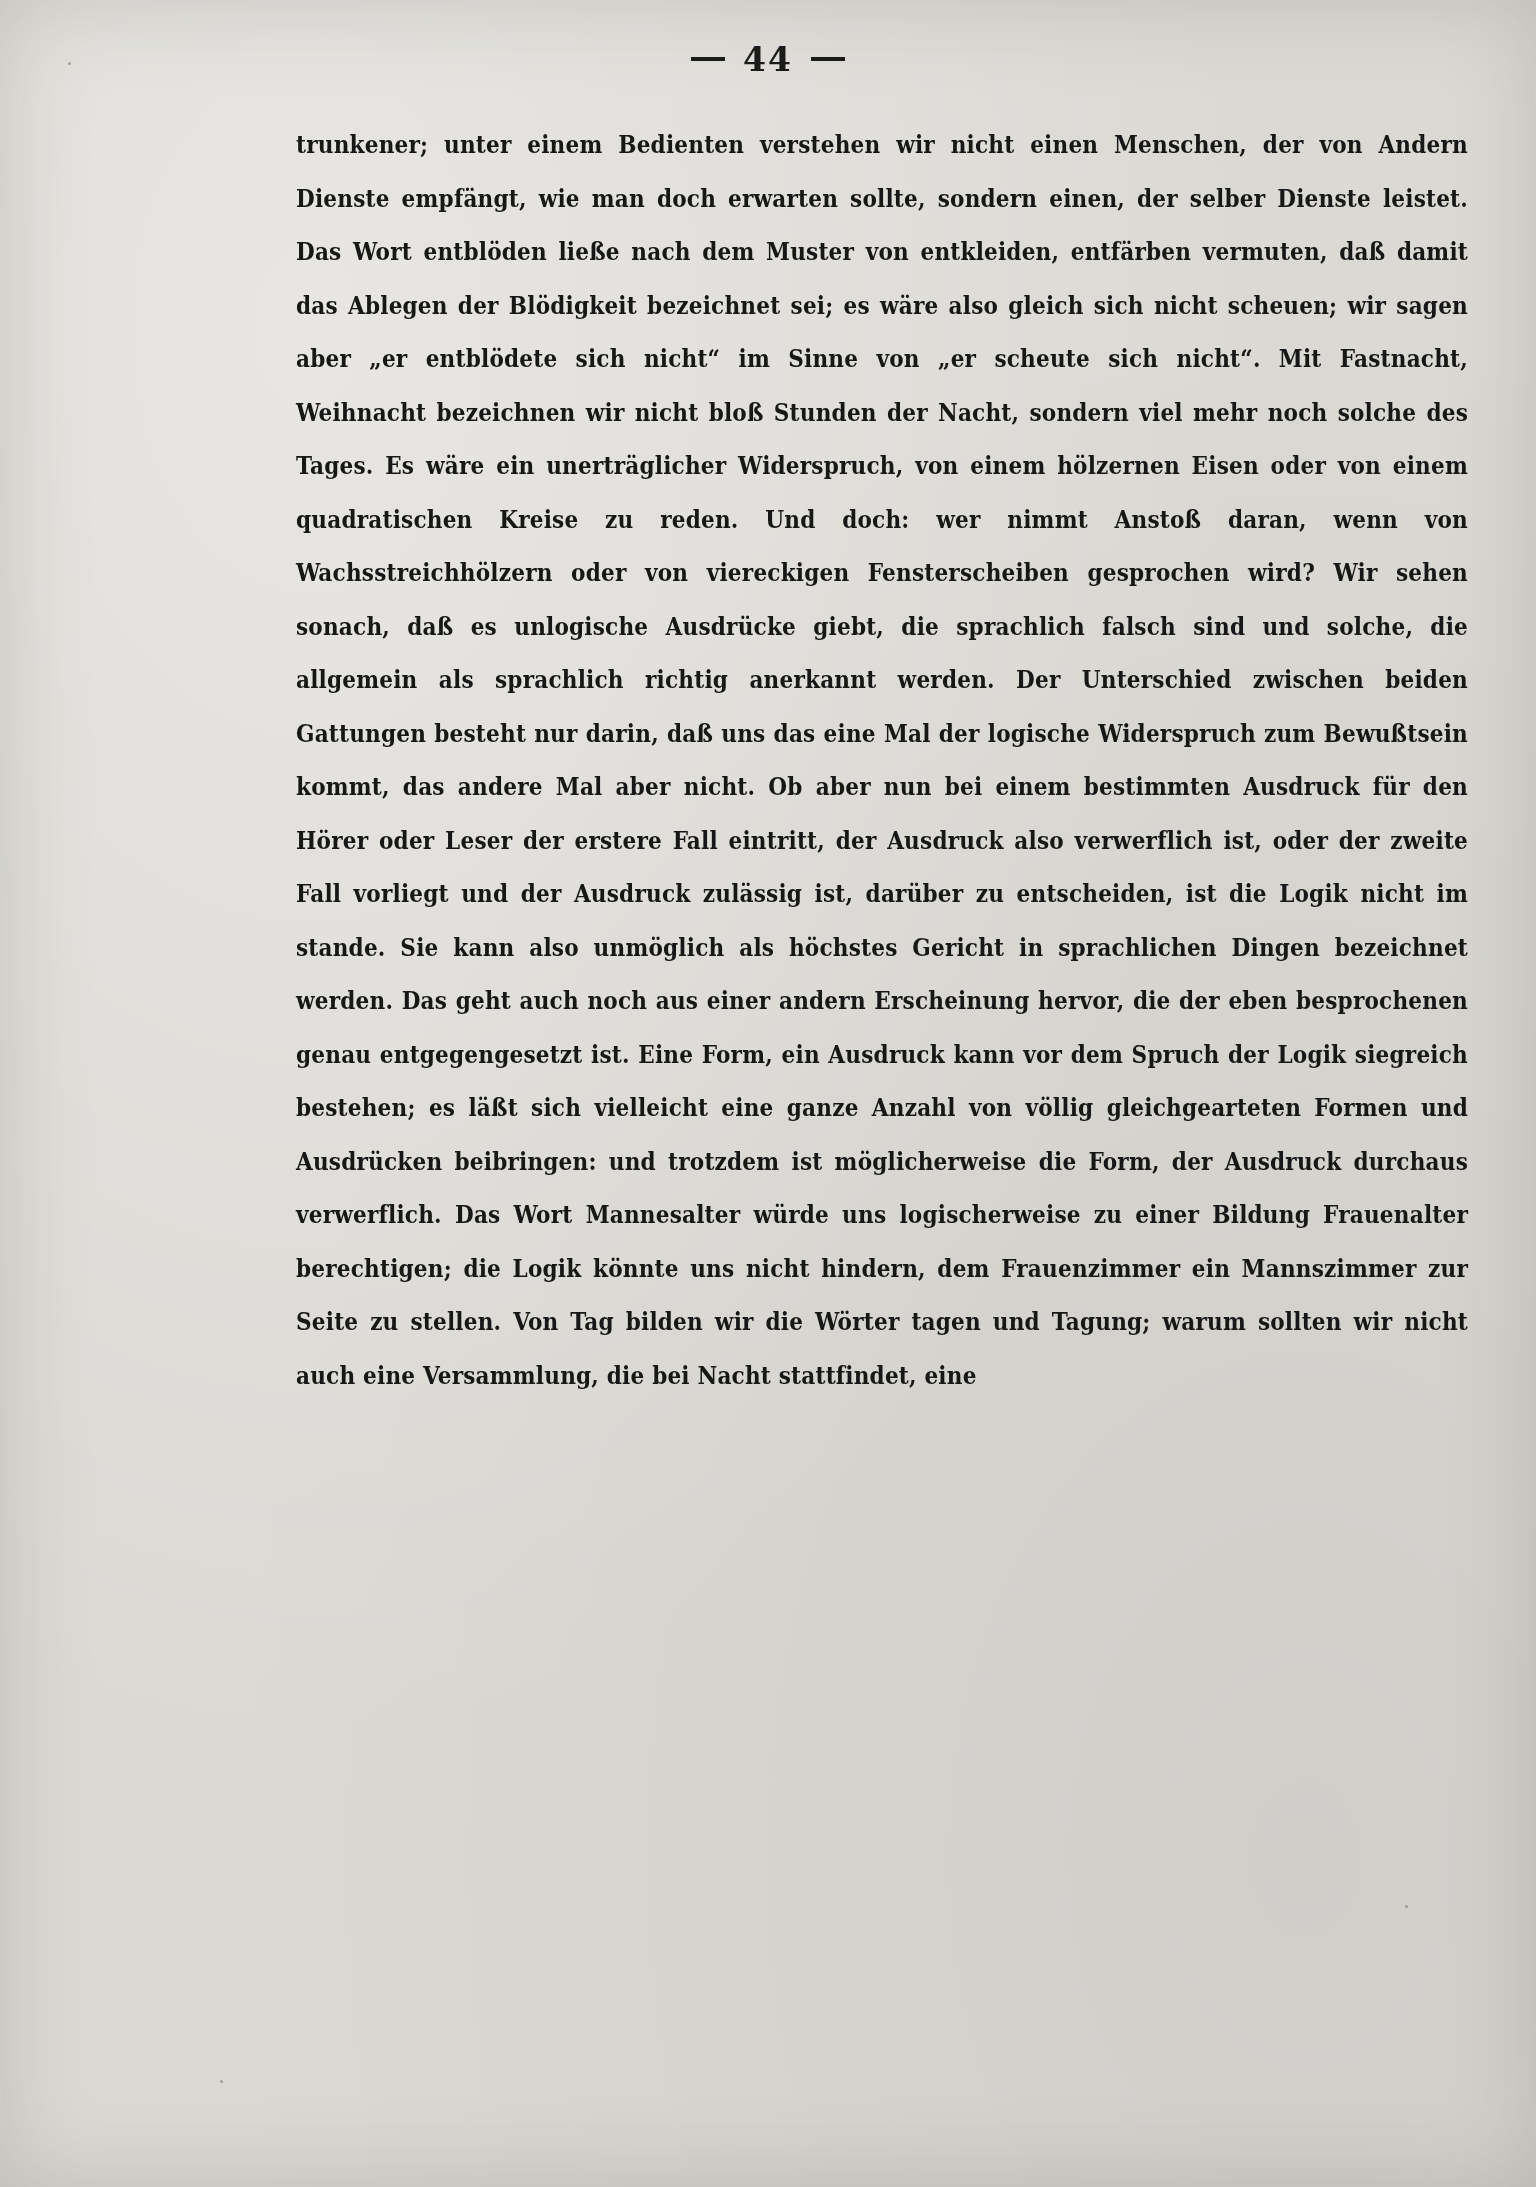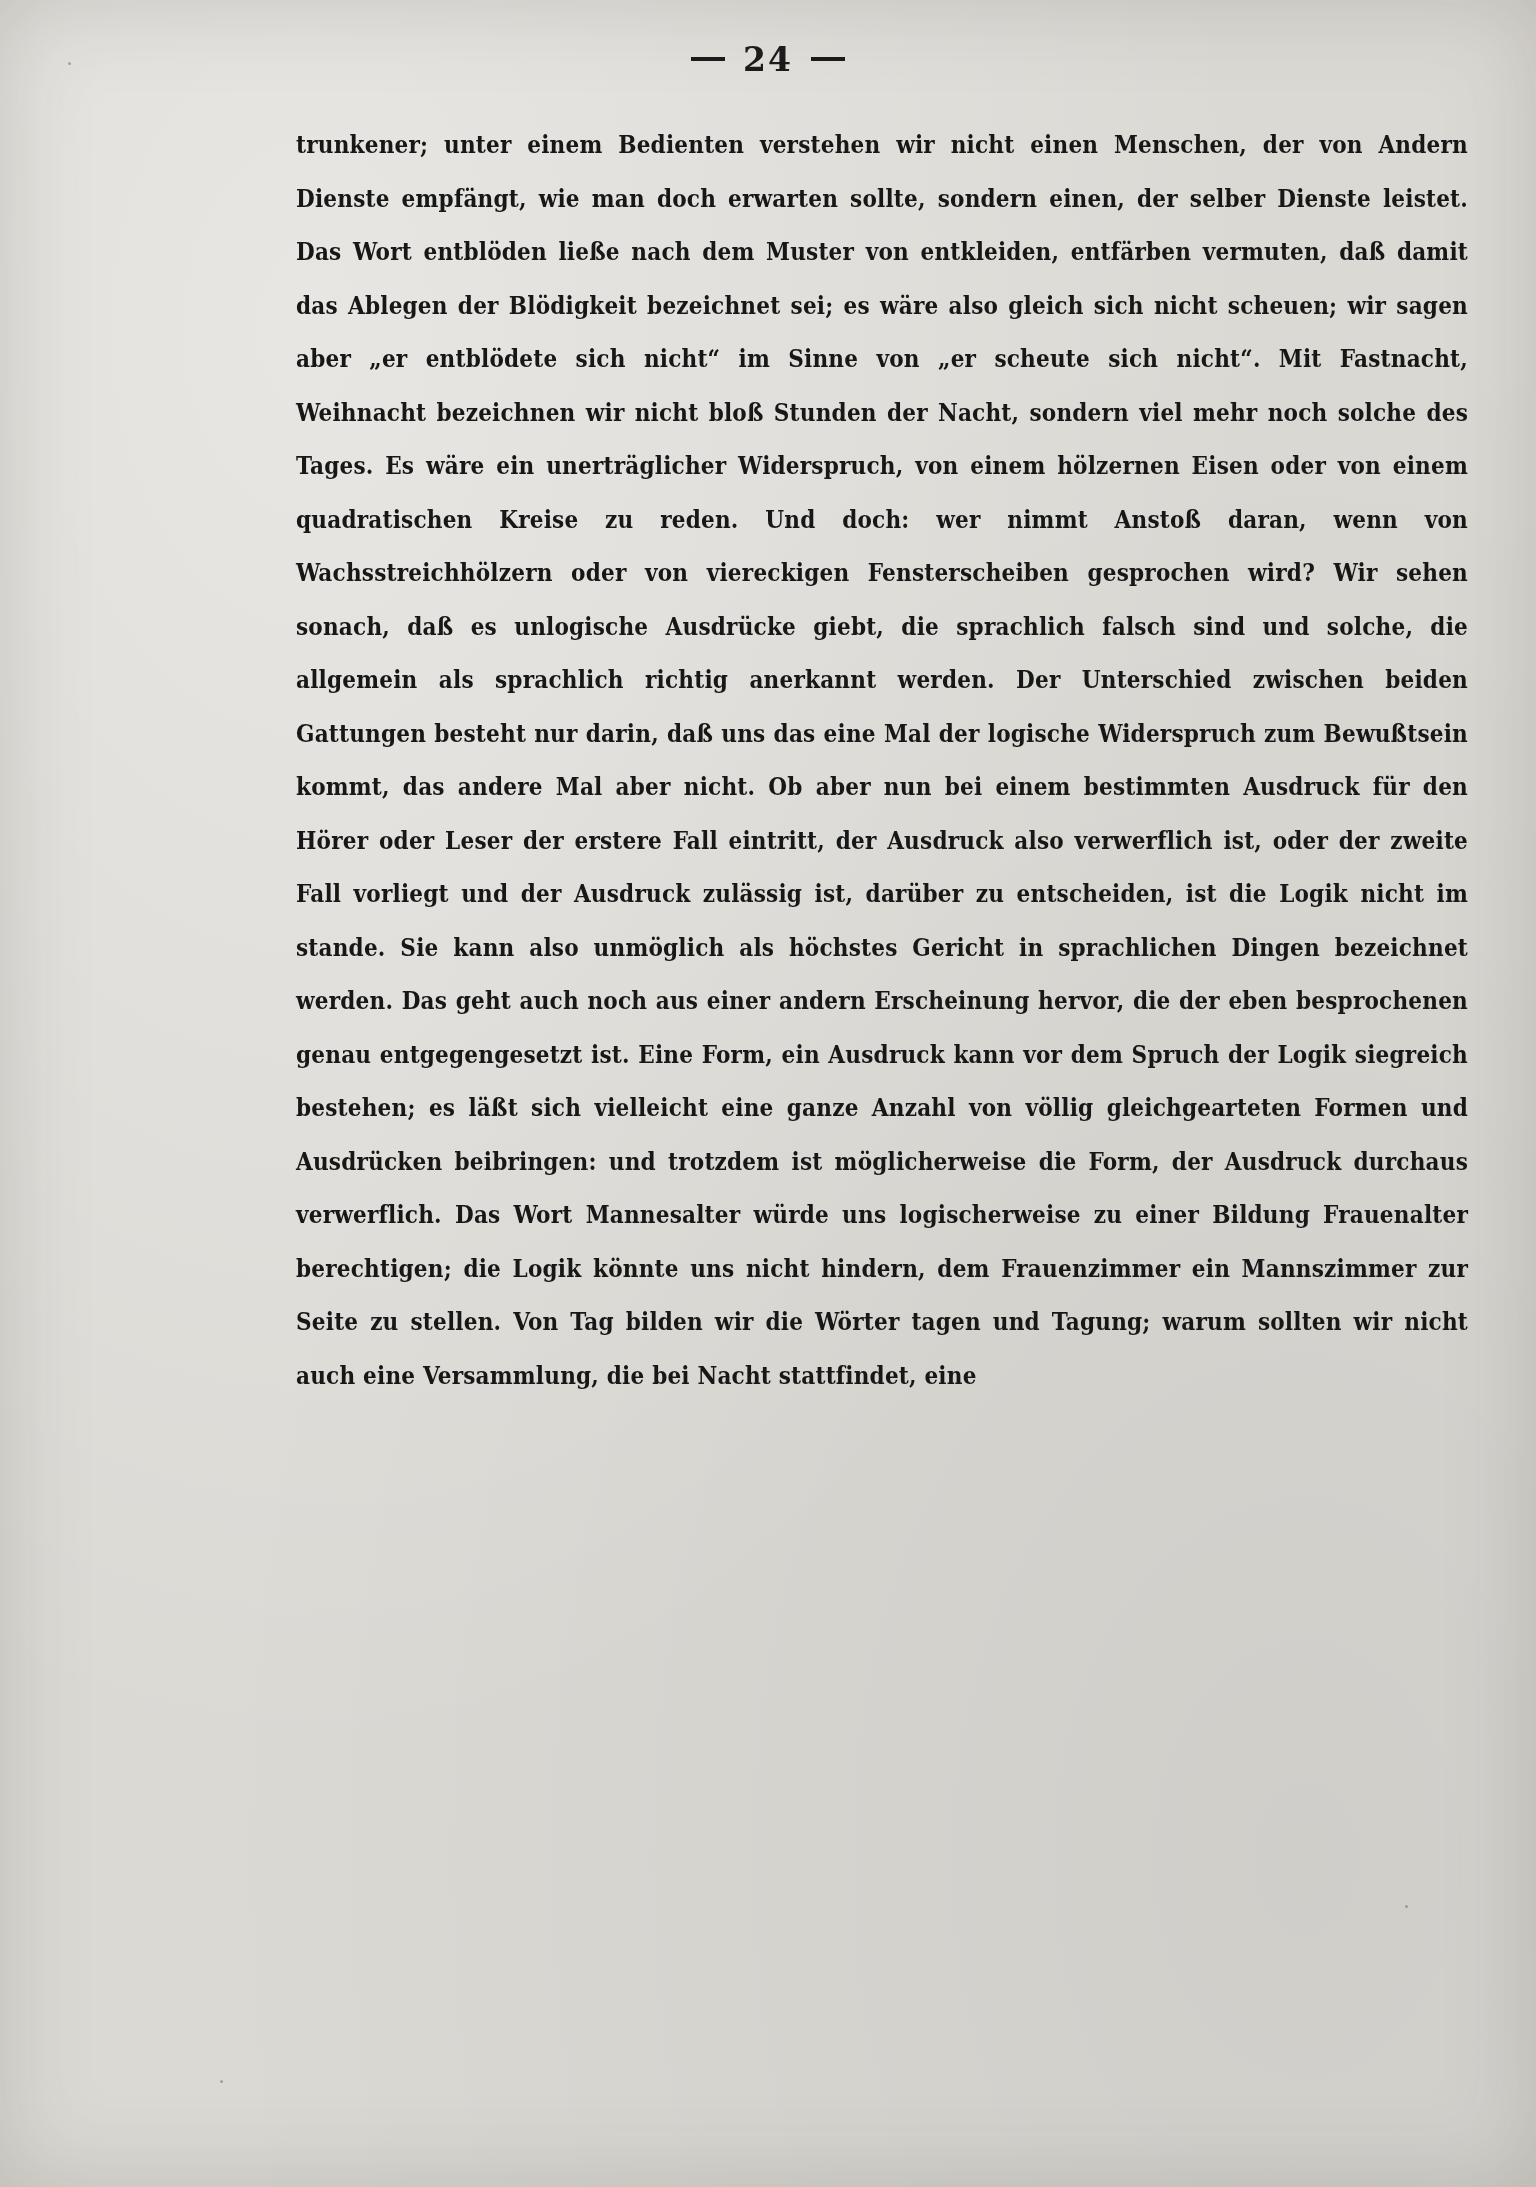--- a/index.html
+++ b/index.html
@@ -87,21 +87,21 @@
     background: rgba(60,55,48,0.35);
   }
 </style>
 </head>
 <body>
 
 <div class="page">
   <div class="page-inner">
 
     <div class="header">
-      <span class="rule"></span><span>24</span><span class="rule"></span>
+      <span class="rule"></span><span>44</span><span class="rule"></span>
     </div>
 
     <div class="body-text fraktur">
       <p>trunkener; unter einem Bedienten verstehen wir nicht einen Menschen, der von Andern Dienste empfängt, wie man doch erwarten sollte, sondern einen, der selber Dienste leistet. Das Wort entblöden ließe nach dem Muster von entkleiden, entfärben vermuten, daß damit das Ablegen der Blödigkeit bezeichnet sei; es wäre also gleich sich nicht scheuen; wir sagen aber „er entblödete sich nicht“ im Sinne von „er scheute sich nicht“. Mit Fastnacht, Weihnacht bezeichnen wir nicht bloß Stunden der Nacht, sondern viel mehr noch solche des Tages. Es wäre ein unerträglicher Widerspruch, von einem hölzernen Eisen oder von einem quadratischen Kreise zu reden. Und doch: wer nimmt Anstoß daran, wenn von Wachsstreichhölzern oder von viereckigen Fensterscheiben gesprochen wird? Wir sehen sonach, daß es unlogische Ausdrücke giebt, die sprachlich falsch sind und solche, die allgemein als sprachlich richtig anerkannt werden. Der Unterschied zwischen beiden Gattungen besteht nur darin, daß uns das eine Mal der logische Widerspruch zum Bewußtsein kommt, das andere Mal aber nicht. Ob aber nun bei einem bestimmten Ausdruck für den Hörer oder Leser der erstere Fall eintritt, der Ausdruck also verwerflich ist, oder der zweite Fall vorliegt und der Ausdruck zulässig ist, darüber zu entscheiden, ist die Logik nicht im stande. Sie kann also unmöglich als höchstes Gericht in sprachlichen Dingen bezeichnet werden. Das geht auch noch aus einer andern Erscheinung hervor, die der eben besprochenen genau entgegengesetzt ist. Eine Form, ein Ausdruck kann vor dem Spruch der Logik siegreich bestehen; es läßt sich vielleicht eine ganze Anzahl von völlig gleichgearteten Formen und Ausdrücken beibringen: und trotzdem ist möglicherweise die Form, der Ausdruck durchaus verwerflich. Das Wort Mannesalter würde uns logischerweise zu einer Bildung Frauenalter berechtigen; die Logik könnte uns nicht hindern, dem Frauenzimmer ein Mannszimmer zur Seite zu stellen. Von Tag bilden wir die Wörter tagen und Tagung; warum sollten wir nicht auch eine Versammlung, die bei Nacht stattfindet, eine</p>
     </div>
 
     <div class="speck" style="left:68px; top:62px;"></div>
     <div class="speck" style="left:1405px; top:1905px;"></div>
     <div class="speck" style="left:220px; top:2080px;"></div>
 

